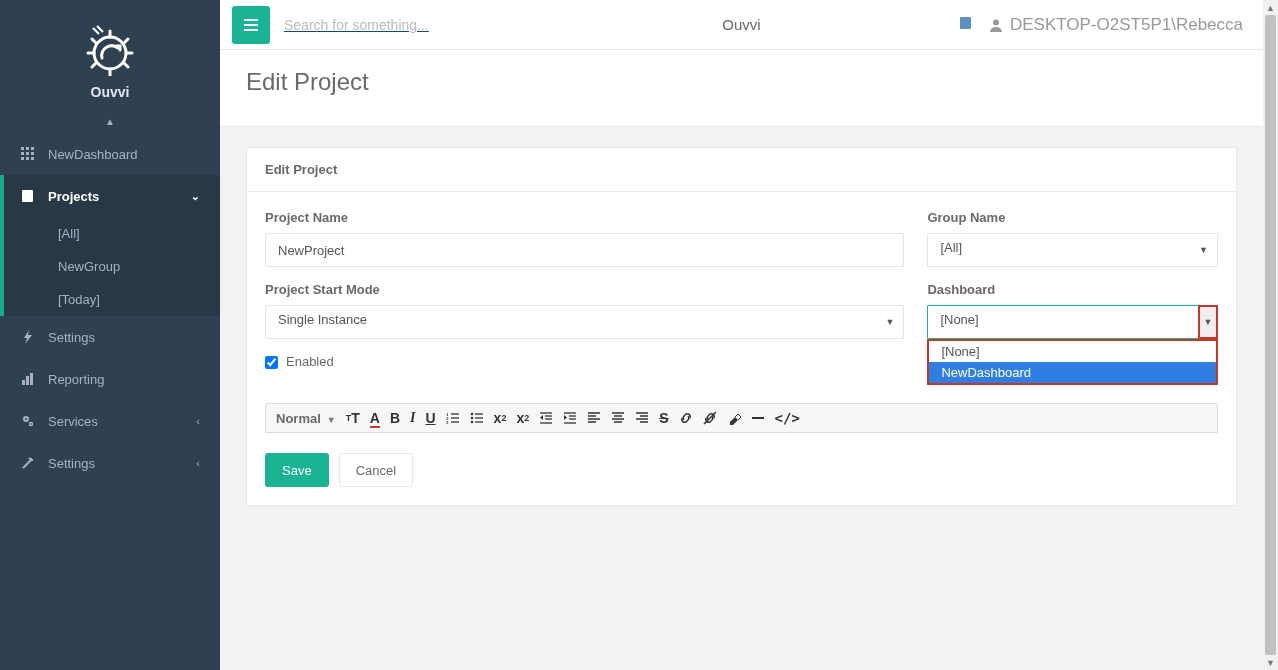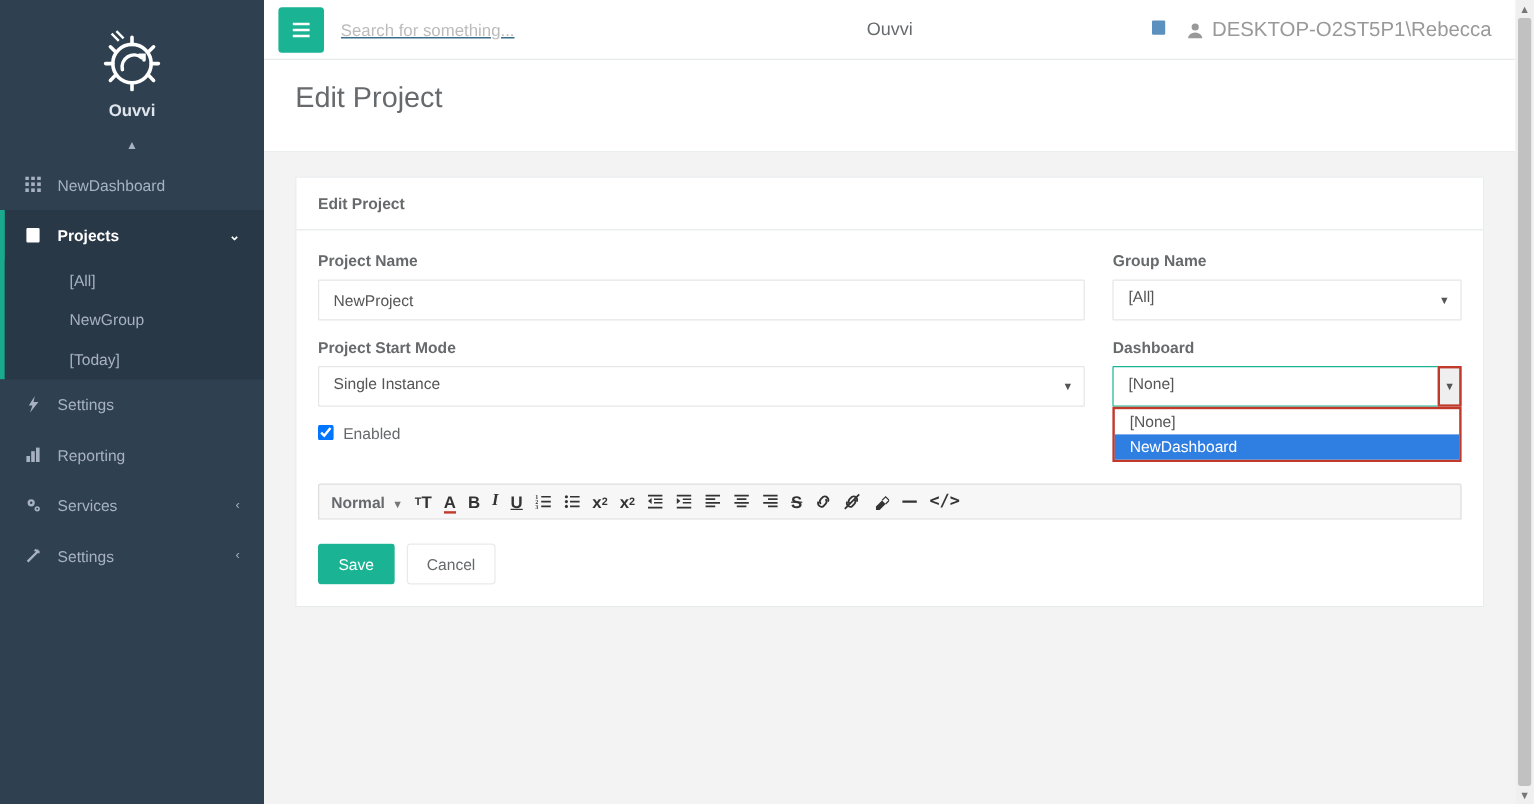--- a/index.html
+++ b/index.html
@@ -53,21 +53,21 @@
   .form-group { margin-bottom:15px;}
   .form-group label { display:block; font-weight:700; font-size:13px; color:#676a6c; margin-bottom:8px;}
   .form-control { width:100%; height:34px; border:1px solid #e5e6e7; border-radius:1px; padding:6px 12px; font-size:13px; color:#555; background:#fff; outline:none;}
   .select-wrap { position:relative;}
   .select-wrap .caret { position:absolute; right:10px; top:50%; transform:translateY(-50%); font-size:9px; color:#555; pointer-events:none;}
   .dashboard-field .form-control { border:1px solid #1ab394;}
   .dashboard-field .btn-area { position:absolute; right:0; top:0; width:20px; height:34px; border:2px solid #c0392b; background:#efefef; display:flex; align-items:center; justify-content:center; font-size:9px; color:#555;}
   .dropdown { position:absolute; left:0; top:34px; width:100%; border:2px solid #c0392b; background:#fff; z-index:5;}
   .dropdown .opt { padding:3px 12px; font-size:13px; color:#555; cursor:default;}
   .dropdown .opt.highlight { background:#2f7ee2; color:#fff;}
-  .checkbox-line { display:flex; align-items:flex-start; gap:8px; margin-top:4px;}
+  .checkbox-line { display:flex; align-items:flex-end; gap:8px; margin-top:4px;}
   .checkbox-line input { width:13px; height:13px;}
   
   .editor-wrap { margin-top:34px;}
   .editor-toolbar { background:#f7f7f7; border:1px solid #ddd; border-bottom:1px solid #ddd; padding:6px 10px; display:flex; align-items:center; gap:10px; font-size:13px; border-radius:2px 2px 0 0;}
   .tb-item { color:#333; cursor:default; font-weight:bold; font-family: Georgia, serif; font-size:14px; display:inline-flex; align-items:center;}
   .tb-normal { font-weight:700; font-family:Arial; font-size:13px;}
   .tb-normal .c { margin-left:6px; font-size:9px; color:#777;}
   .editor-body { border:1px solid #ddd; border-top:none; min-height:110px; padding:12px; font-size:13px; color:#555; position:relative; border-radius:0 0 2px 2px;}
   .resize { position:absolute; right:3px; bottom:3px; width:10px; height:10px; color:#bbb; font-size:13px;}
   

